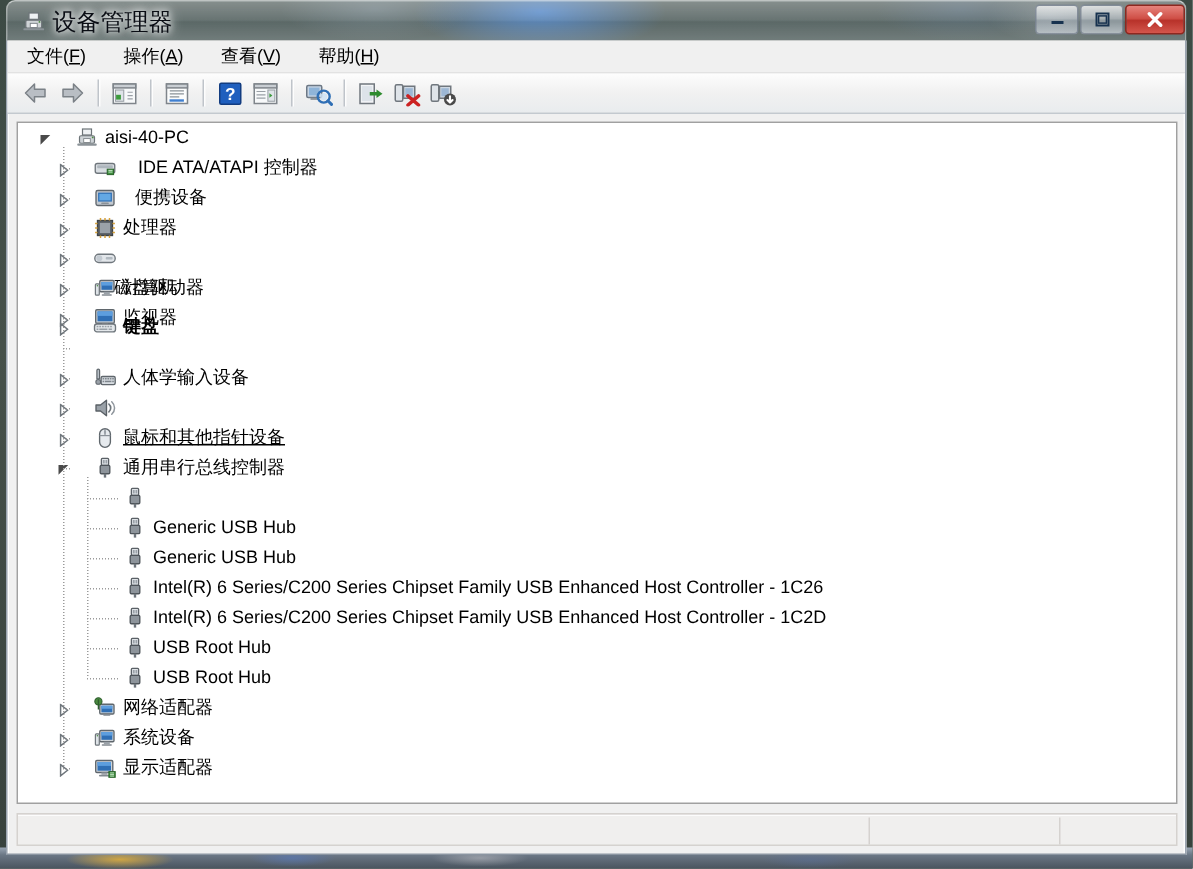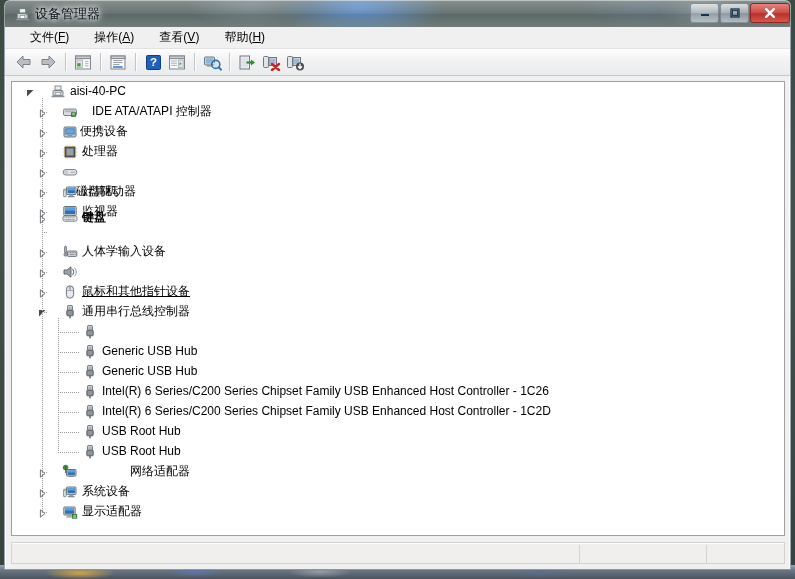--- a/index.html
+++ b/index.html
@@ -52,21 +52,21 @@
     border-right: 1px solid rgba(255,255,255,0.35);
     border-radius: 6px 6px 0 0;
     overflow: hidden;
   }
   #title-icon {
     position: absolute; left: 9px; top: 5px;
     width: 17px; height: 17px;
   }
   #title-text {
     position: absolute; left: 30px; top: 4px;
-    font-size: 13px; color: #0a0d14;
+    font-size: 16px; color: #0a0d14;
     text-shadow: 0 0 4px rgba(255,255,255,0.95), 0 0 7px rgba(255,255,255,0.85),
                  0 0 10px rgba(255,255,255,0.6);
     white-space: nowrap;
   }
 
   
   .winbtn {
     position: absolute; top: 2px;
     height: 20px;
     border: 1px solid rgba(110,120,135,0.75);
@@ -97,21 +97,21 @@
     border-bottom: 1px solid #8b95a1;
     box-shadow: inset 1px 0 0 rgba(255,255,255,0.85), inset -1px 0 0 rgba(255,255,255,0.85);
   }
 
   
   #menubar {
     height: 22px;
     background: #f0f0f0;
     display: flex;
     align-items: flex-end;
-    padding-left: 22px;
+    padding-left: 10px;
     border-bottom: 1px solid #e2e2e2;
   }
   .menu-item {
     font-size: 12px; color: #000;
     padding: 2px 11px 2px 3px;
     margin-right: 11px;
     white-space: nowrap;
     cursor: default;
   }
   .menu-item u { text-decoration: underline; }
@@ -399,21 +399,21 @@
             <span class="twisty" style="left: 26px; top: 5px;"><svg viewBox="0 0 9 9" width="9" height="9">
     <path d="M2.4 0.8 L7 4.5 L2.4 8.2 Z" fill="none" stroke="#6f767c" stroke-width="1"></path>
               </svg></span>
             <span class="row-icon" style="left: 50px; top: 2px;">
       <svg viewBox="0 0 16 16" width="16" height="16">
         <rect x="2" y="3" width="12" height="10" rx="1.2" fill="#c2c9d0" stroke="#5f666c" stroke-width="0.9"></rect>
         <rect x="3.4" y="4.4" width="9.2" height="6" fill="#2f6fb5"></rect>
         <rect x="4.2" y="5.2" width="7.6" height="4.4" fill="#63a8e4"></rect>
         <rect x="5.5" y="11" width="5" height="1" rx="0.4" fill="#8a9198"></rect>
       </svg></span>
-            <span class="row-label-box" style="left: 68px; top: 2px;">便携设备</span>
+            <span class="row-label-box" style="left: 78px; top: 2px;">便携设备</span>
           </div>
           <div class="row" style="position: absolute; left: 0px; top: 60px; width: 100%;">
             <span class="twisty" style="left: 26px; top: 5px;"><svg viewBox="0 0 9 9" width="9" height="9">
     <path d="M2.4 0.8 L7 4.5 L2.4 8.2 Z" fill="none" stroke="#6f767c" stroke-width="1"></path>
               </svg></span>
             <span class="row-icon" style="left: 50px; top: 2px;">
       <svg viewBox="0 0 16 16" width="16" height="16">
         <rect x="3" y="3" width="10" height="10" fill="#5a6066" stroke="#3c4145" stroke-width="0.9"></rect>
         <rect x="4.6" y="4.6" width="6.8" height="6.8" fill="#9aa1a8"></rect>
         <g stroke="#d8a23a" stroke-width="1">
@@ -630,21 +630,21 @@
               </svg></span>
             <span class="row-icon" style="left: 50px; top: 2px;">
       <svg viewBox="0 0 16 16" width="16" height="16">
         <rect x="4.5" y="5.5" width="9.5" height="6.5" rx="0.8" fill="#cfd5da" stroke="#5f666c" stroke-width="0.9"></rect>
         <rect x="5.6" y="6.5" width="7.3" height="4.4" fill="#2f6fb5"></rect>
         <rect x="5.6" y="6.5" width="7.3" height="2" fill="#5d9ede"></rect>
         <rect x="6.8" y="12" width="4.8" height="1.1" rx="0.5" fill="#828990"></rect>
         <circle cx="3.6" cy="3.6" r="2.4" fill="#4b8a3f" stroke="#2f5f2f" stroke-width="0.7"></circle>
         <path d="M3.6 2.2 L3.6 9" stroke="#2f5f2f" stroke-width="0.9"></path>
       </svg></span>
-            <span class="row-label-box" style="left: 70px; top: 2px; margin-left: 48px;">网络适配器</span>
+            <span class="row-label-box" style="left: 70px; top: 2px;">网络适配器</span>
           </div>
           <div class="row" style="position: absolute; left: 0px; top: 400px; width: 100%;">
             <span class="twisty" style="left: 26px; top: 5px;"><svg viewBox="0 0 9 9" width="9" height="9">
     <path d="M2.4 0.8 L7 4.5 L2.4 8.2 Z" fill="none" stroke="#6f767c" stroke-width="1"></path>
               </svg></span>
             <span class="row-icon" style="left: 50px; top: 2px;">
       <svg viewBox="0 0 16 16" width="16" height="16">
         <rect x="4.5" y="3" width="9.5" height="7.5" rx="0.8" fill="#cfd5da" stroke="#5f666c" stroke-width="0.9"></rect>
         <rect x="5.6" y="4" width="7.3" height="5.2" fill="#2f6fb5"></rect>
         <rect x="5.6" y="4" width="7.3" height="2.4" fill="#5d9ede"></rect>

